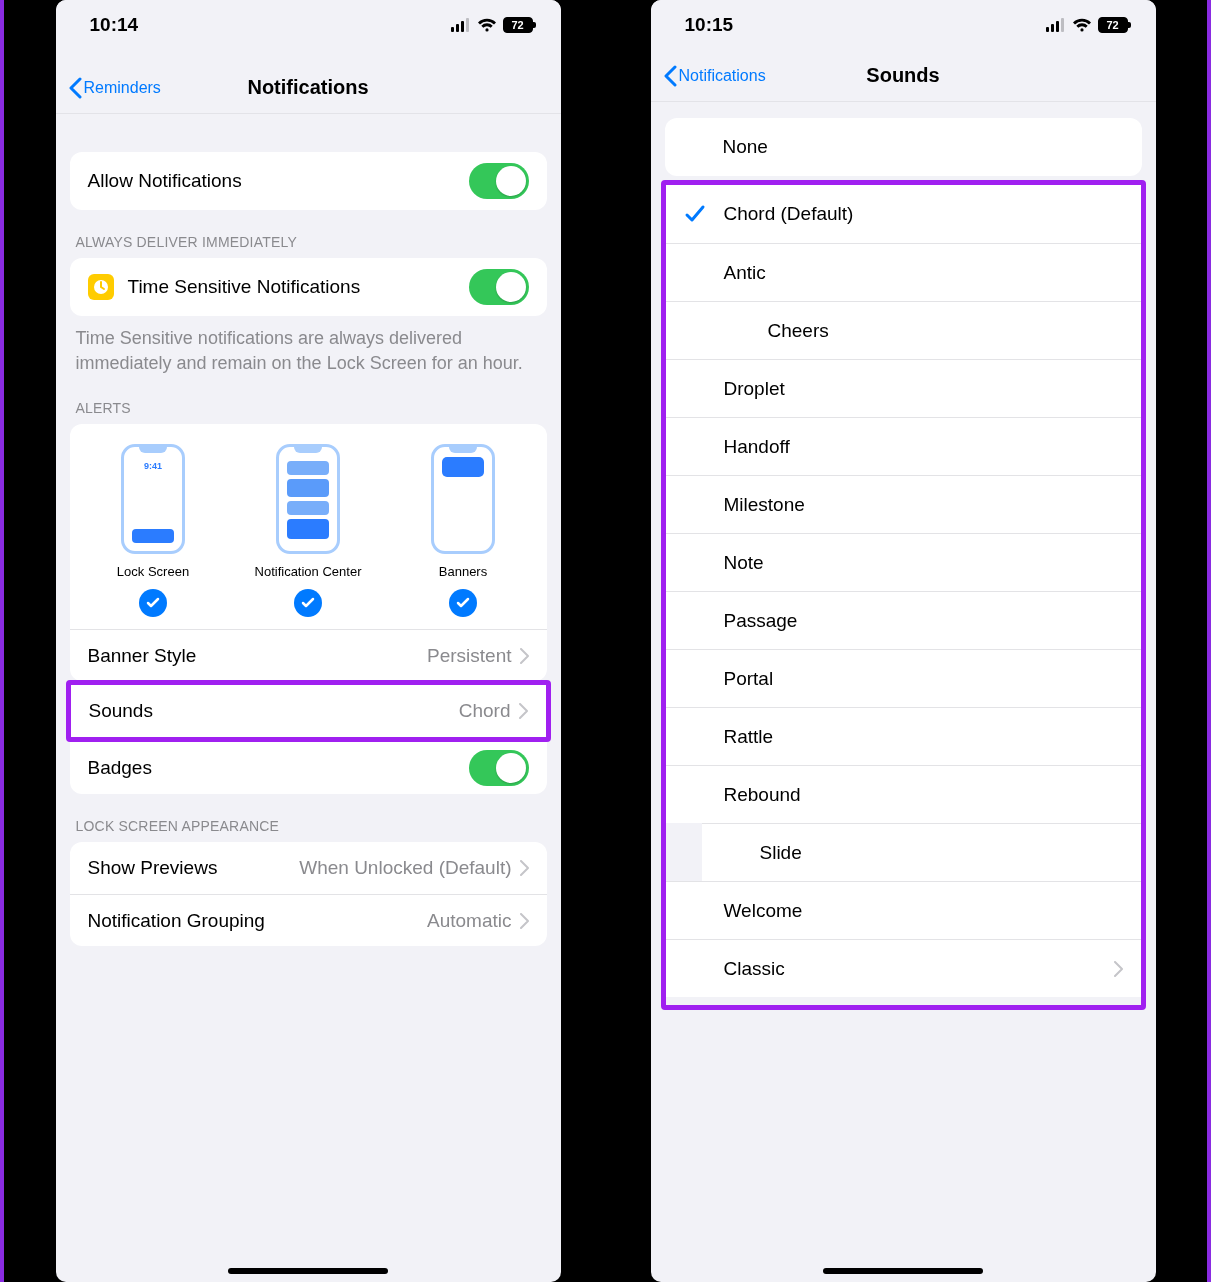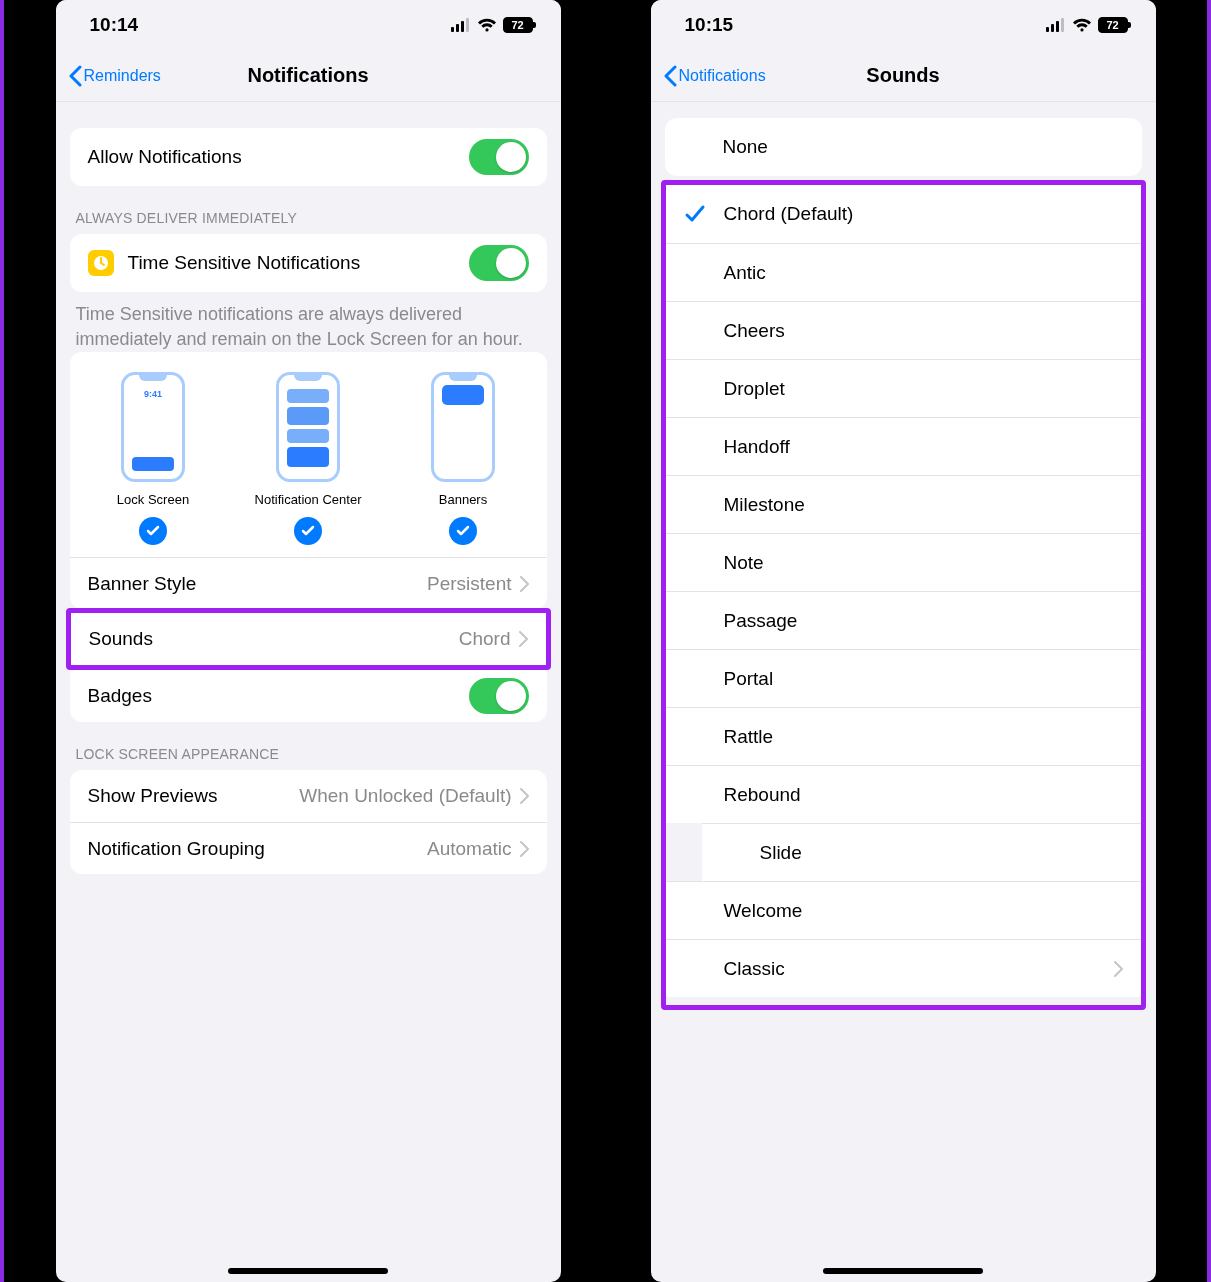--- a/index.html
+++ b/index.html
@@ -20,21 +20,21 @@
     background: #f2f2f7;
     border-radius: 10px;
     overflow: hidden;
     border: 4px solid #8a2be2;
     border-top: none;
     border-bottom: none;
     position: relative;
     display: flex;
     flex-direction: column;
   }
-  .phone:first-child { border-left-color:#8a2be2; border-right-color:#000;}
+  .phone:first-child { border-left-color:#8a2be2; border-right-color:#000;gap:12px;}
   .phone:last-child  { border-left-color:#000;  border-right-color:#8a2be2;}
   
   body { border-left:4px solid #8a2be2; border-right:4px solid #8a2be2; }
   .phone { border:none; }
   .divider-col { width:30px; background:#000; }
 
   
   .status-bar {
     height: 50px;
     display: flex;
@@ -231,20 +231,21 @@
               <circle cx="8" cy="8" r="7" fill="#fff"></circle>
               <path d="M8 3v5l3 2" stroke="#ffcc00" stroke-width="2" fill="none" stroke-linecap="round"></path>
             </svg>
         </div>
         <span class="label">Time Sensitive Notifications</span>
         <div class="toggle"></div>
       </div>
     </div>
     <div class="group-footer">Time Sensitive notifications are always delivered immediately and remain on the Lock Screen for an hour.</div>
 
+    <div class="group-header">ALERTS</div>
     <div class="card">
       <div class="alerts-panel">
         <div class="alert-opt">
           <div class="mini-phone mini-ls">
             <div class="notch"></div>
             <div class="time-chip">9:41</div>
             <div class="bar"></div>
           </div>
           <div class="alert-label">Lock Screen</div>
           <div class="check">
@@ -380,21 +381,21 @@
               <svg width="22" height="22" viewBox="0 0 22 22">
                 <path d="M3 12l5 5L19 4" stroke="#007aff" stroke-width="3" fill="none" stroke-linecap="round" stroke-linejoin="round"></path>
               </svg>
             </div>
             <span style="flex: 1 1 0%;">Chord (Default)</span>
           </div>
           <div class="sound-row" style="background: rgb(255, 255, 255);">
             <div class="sound-check"></div>
             <span style="flex: 1 1 0%;">Antic</span>
           </div>
-          <div class="sound-row" style="background: rgb(255, 255, 255);">
+          <div class="sound-row" style="background: rgb(255, 255, 255); padding-left: 44px;">
             <div class="sound-check"></div>
             <span style="flex: 1 1 0%;">Cheers</span>
           </div>
           <div class="sound-row" style="background: rgb(255, 255, 255);">
             <div class="sound-check"></div>
             <span style="flex: 1 1 0%;">Droplet</span>
           </div>
           <div class="sound-row" style="background: rgb(255, 255, 255);">
             <div class="sound-check"></div>
             <span style="flex: 1 1 0%;">Handoff</span>

